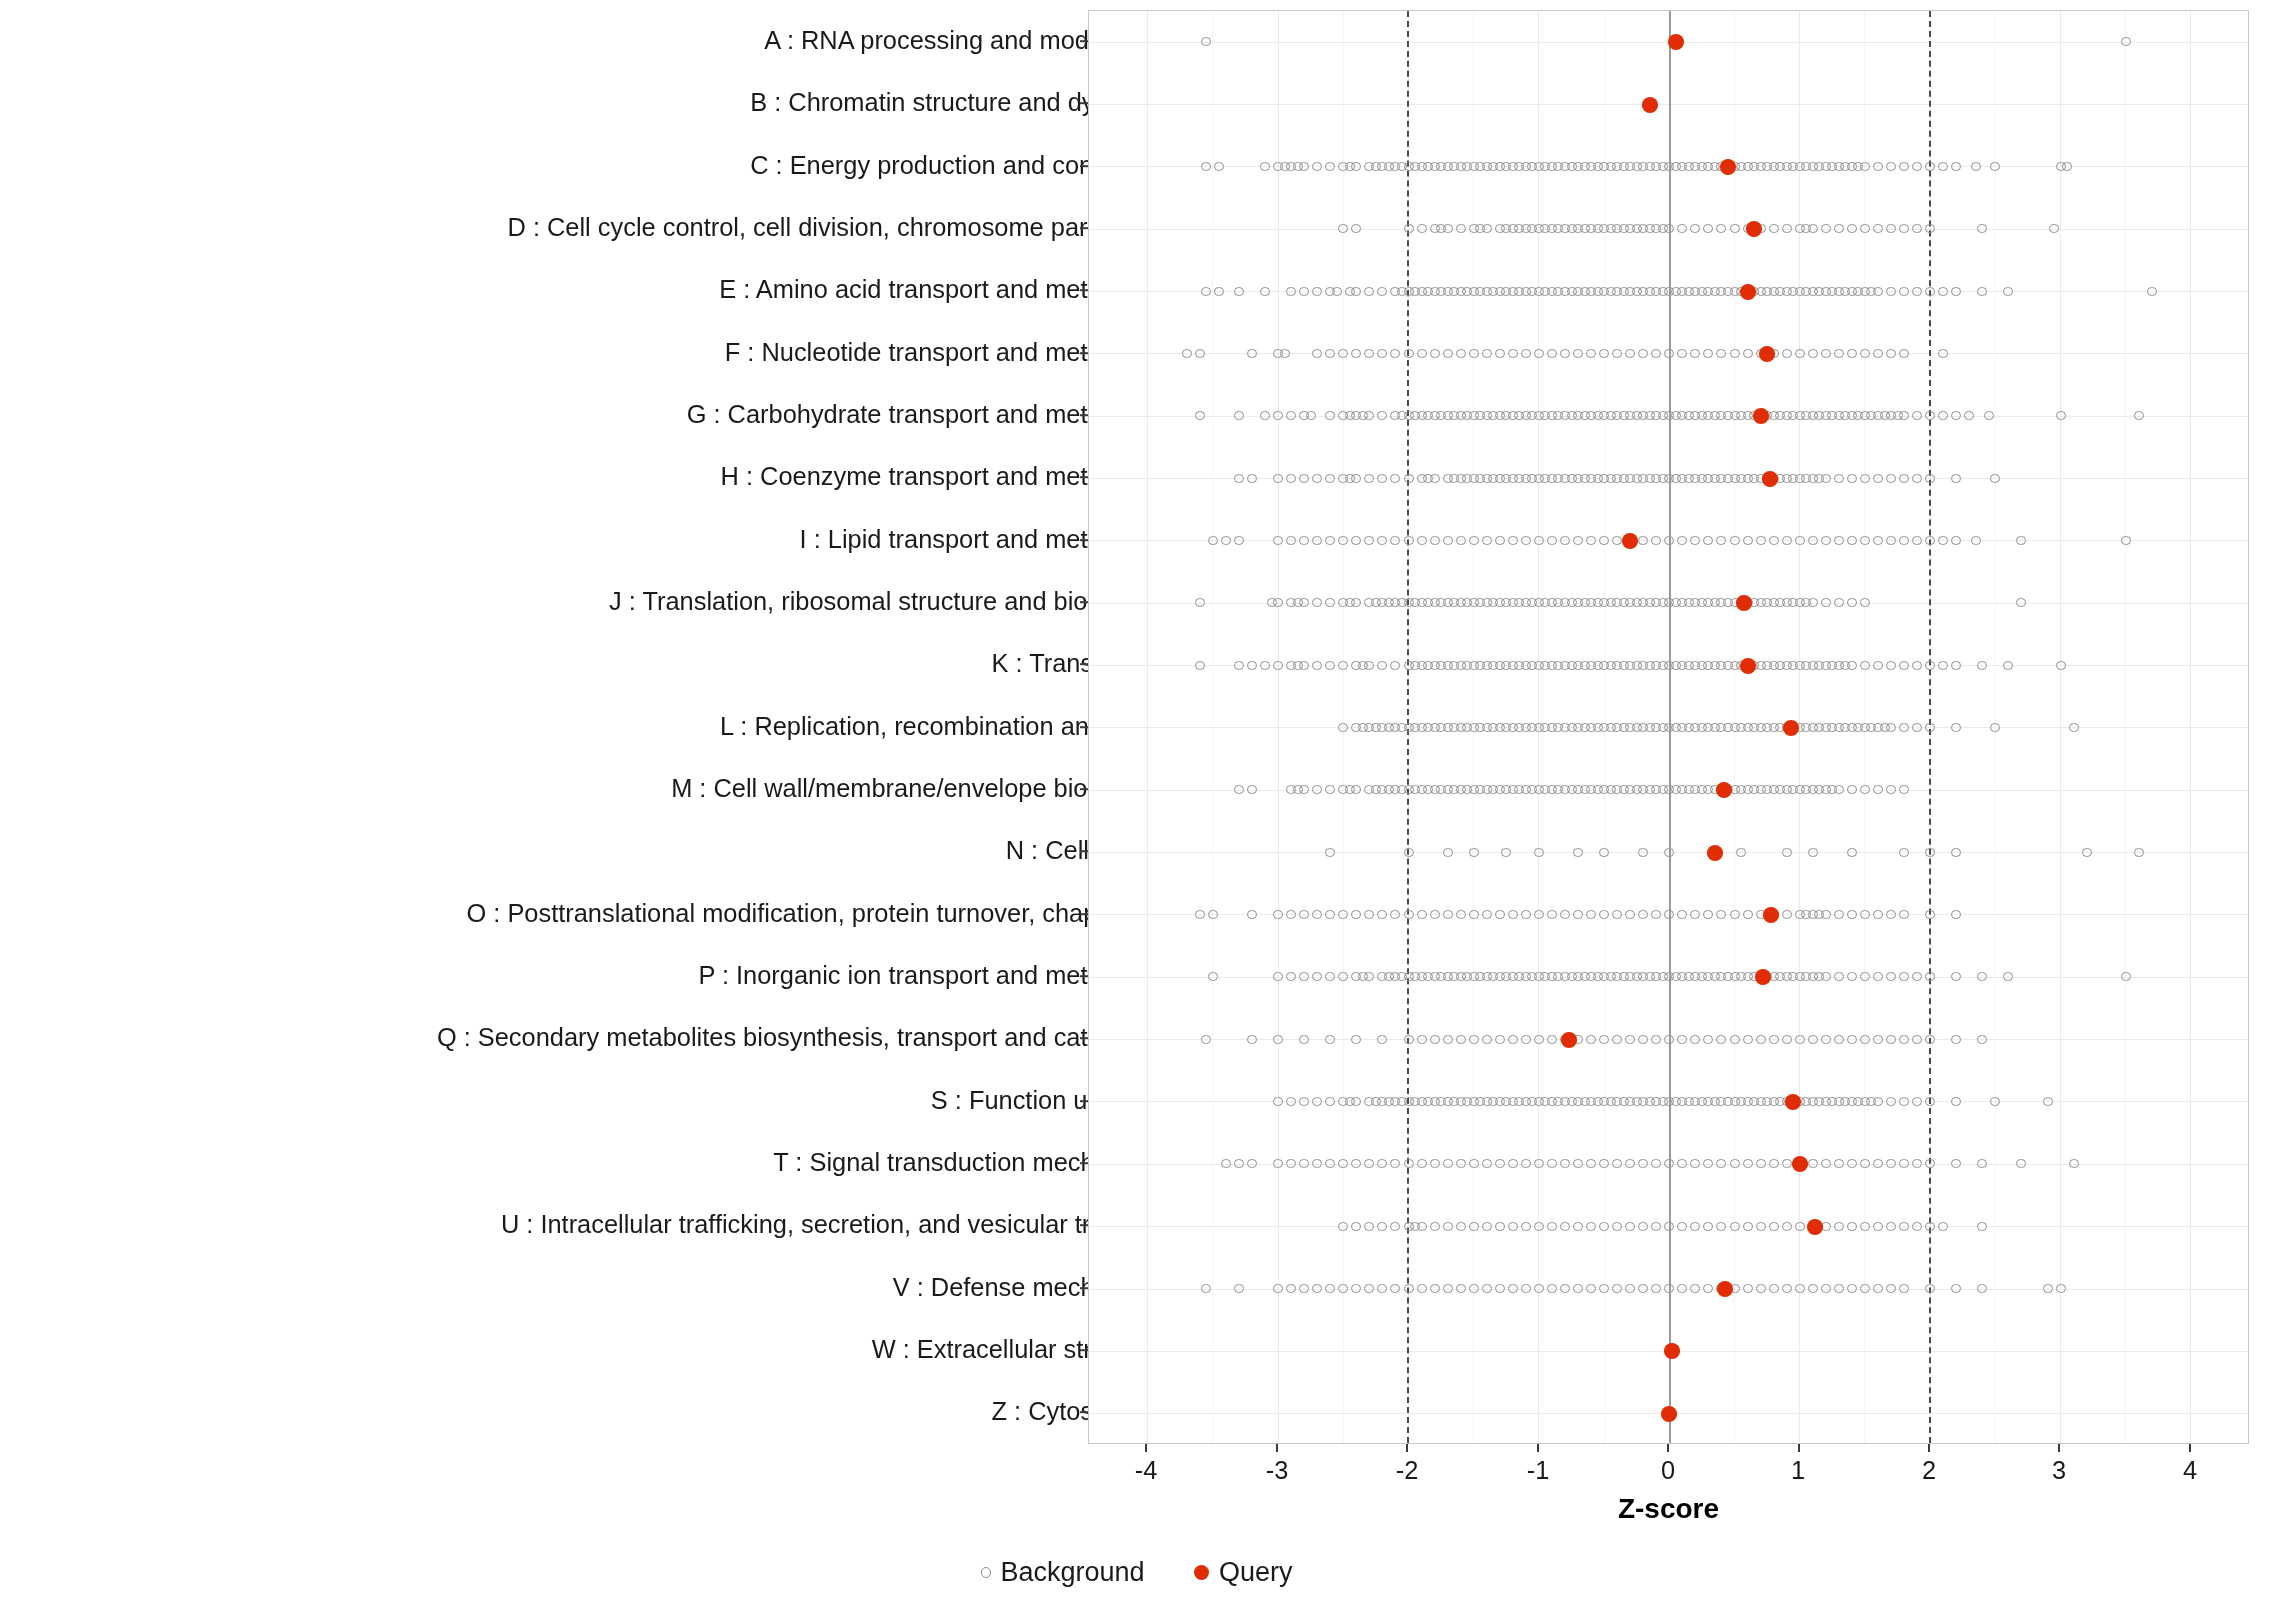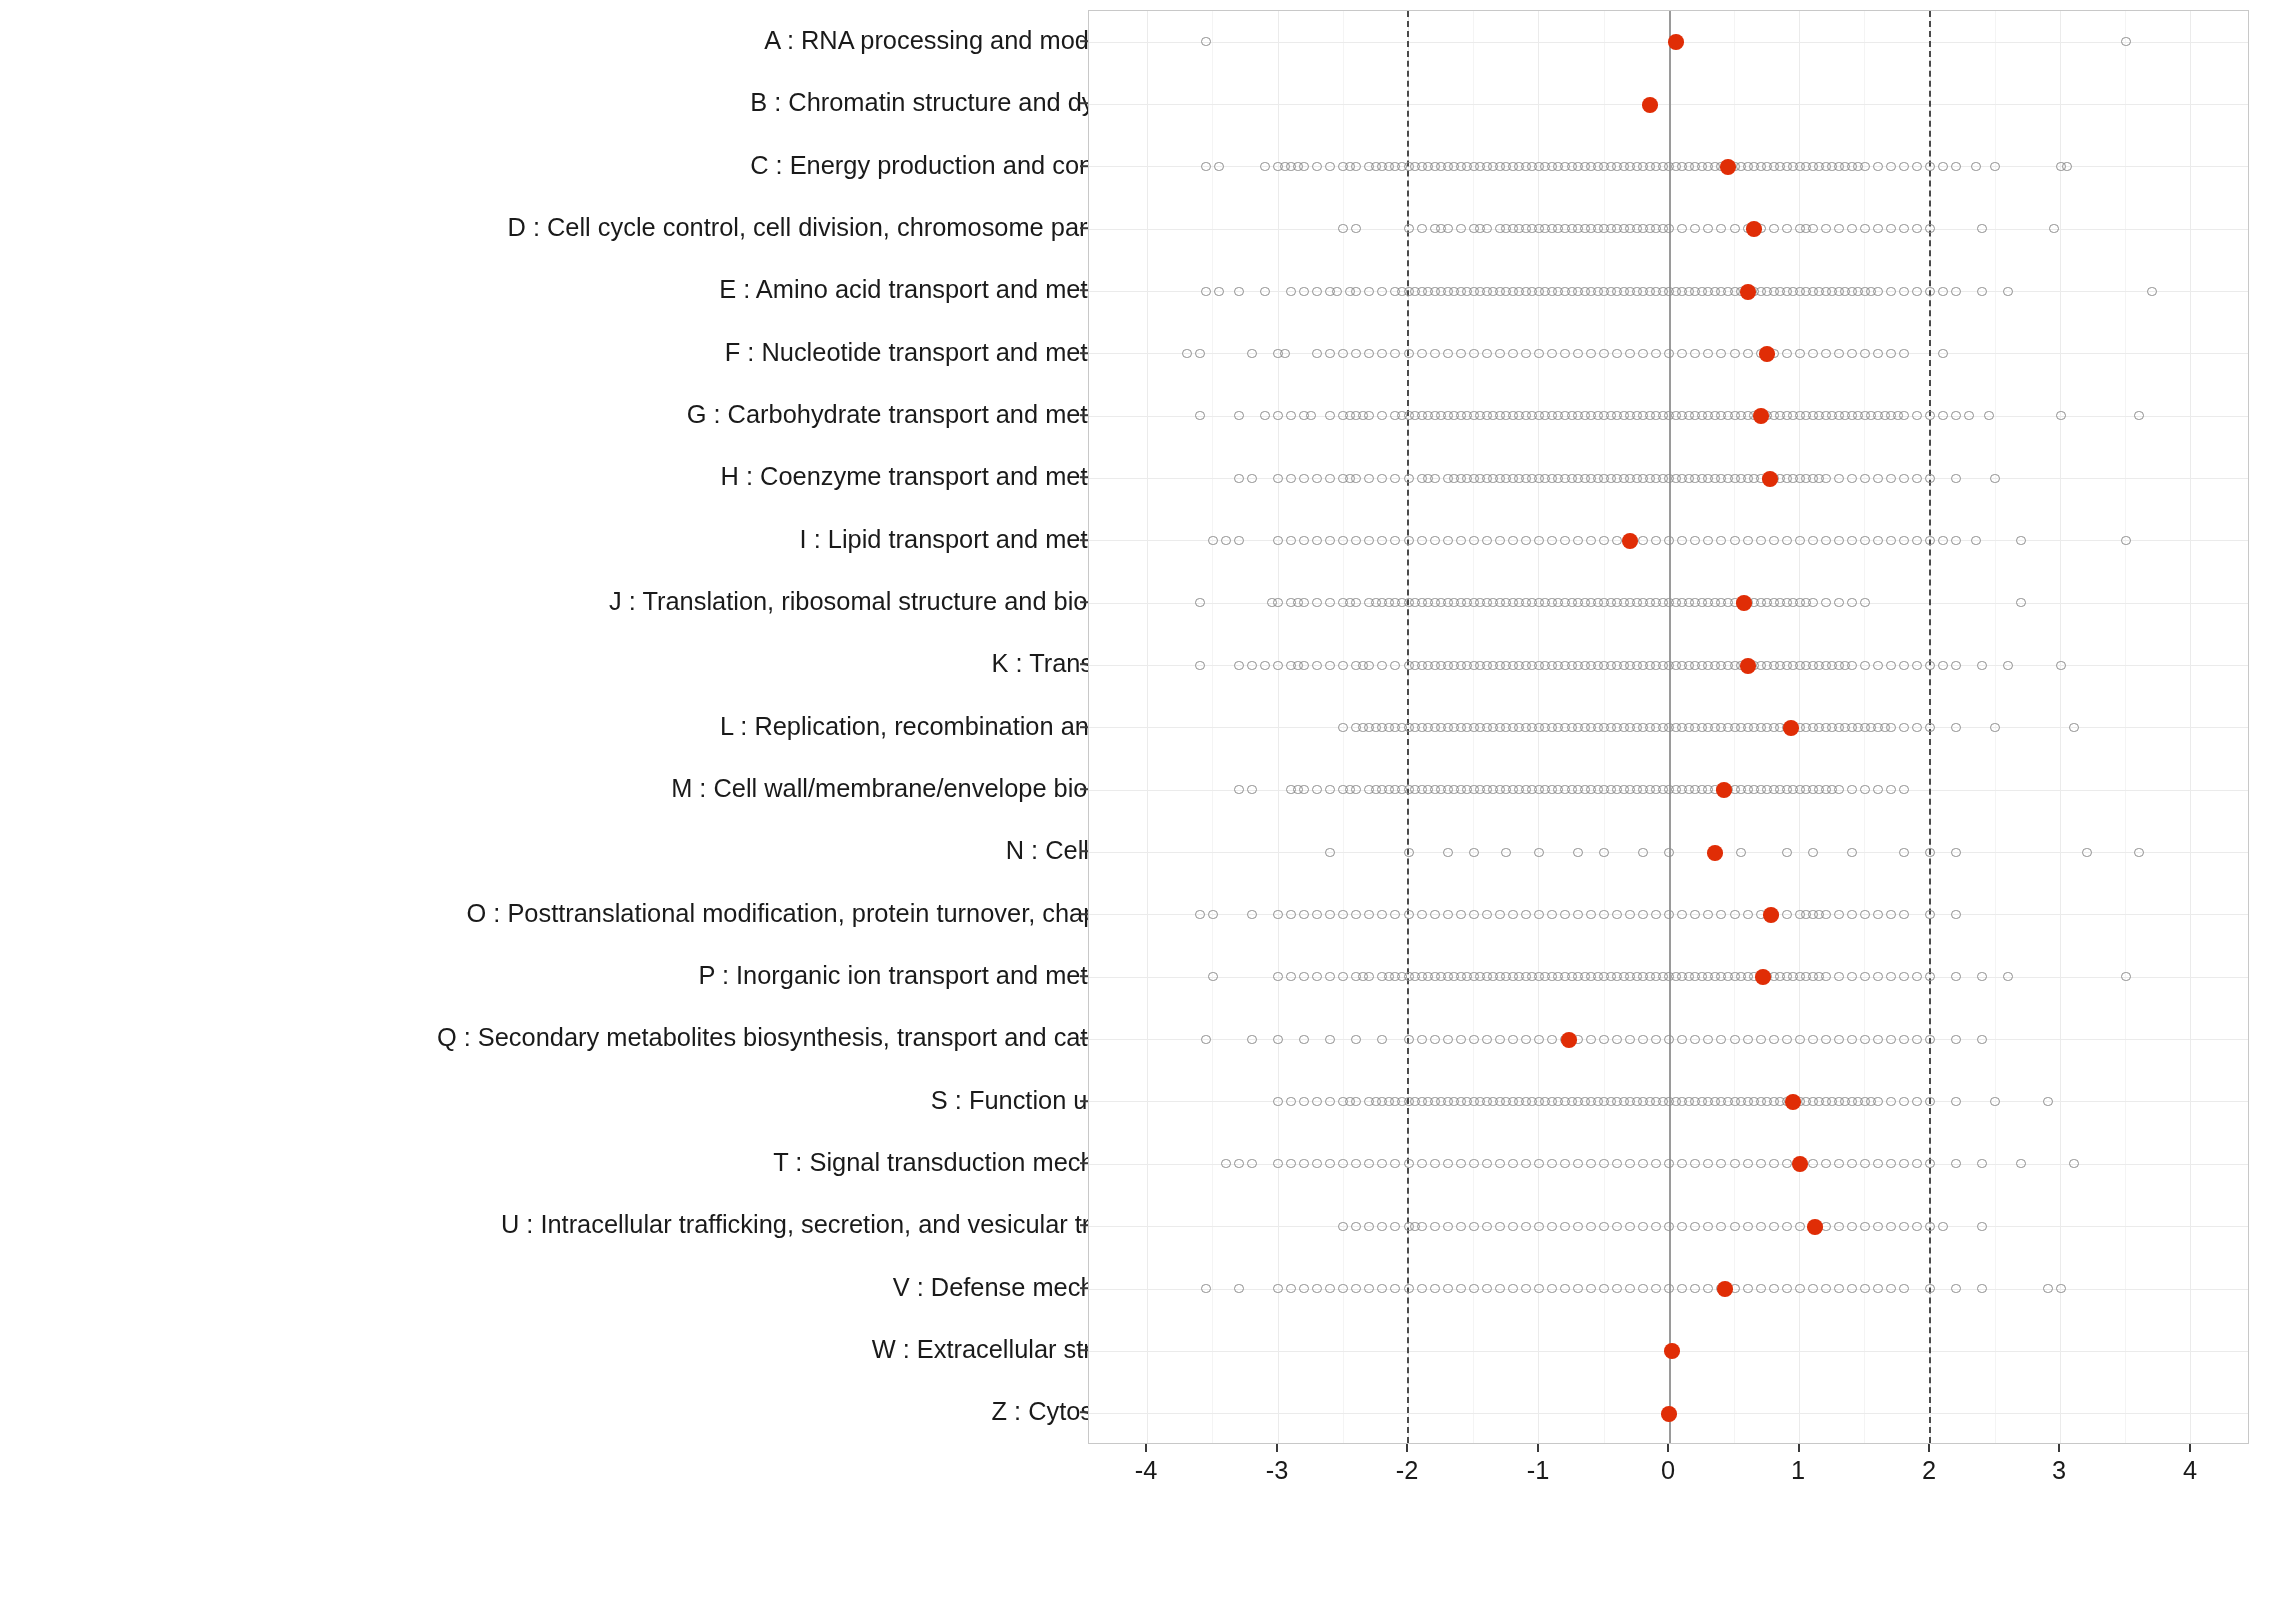--- a/index.html
+++ b/index.html
@@ -1698,16 +1698,28 @@
       <div class="xtick-label" style="left: 1668px;">0</div>
       <div class="xtick-mark" style="left: 1798px;"></div>
       <div class="xtick-label" style="left: 1798px;">1</div>
       <div class="xtick-mark" style="left: 1928px;"></div>
       <div class="xtick-label" style="left: 1929px;">2</div>
       <div class="xtick-mark" style="left: 2058px;"></div>
       <div class="xtick-label" style="left: 2059px;">3</div>
       <div class="xtick-mark" style="left: 2189px;"></div>
       <div class="xtick-label" style="left: 2190px;">4</div>
     </div>
+  <div id="xaxis-title">Z-score</div>
 
+  <div id="legend">
+    <div class="lg-item">
+      <span class="lg-sym-bg"></span>
+      <span>Background</span>
+    </div>
+    <div class="lg-gap"></div>
+    <div class="lg-item">
+      <span class="lg-sym-q"></span>
+      <span>Query</span>
+    </div>
+  </div>
 
 </div>
 
 
 </body></html>

